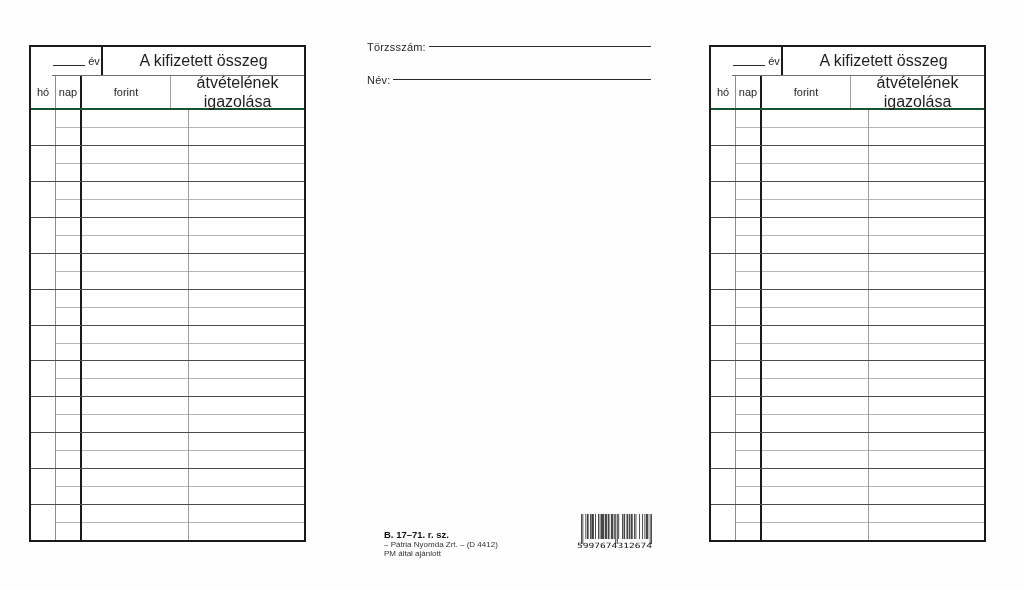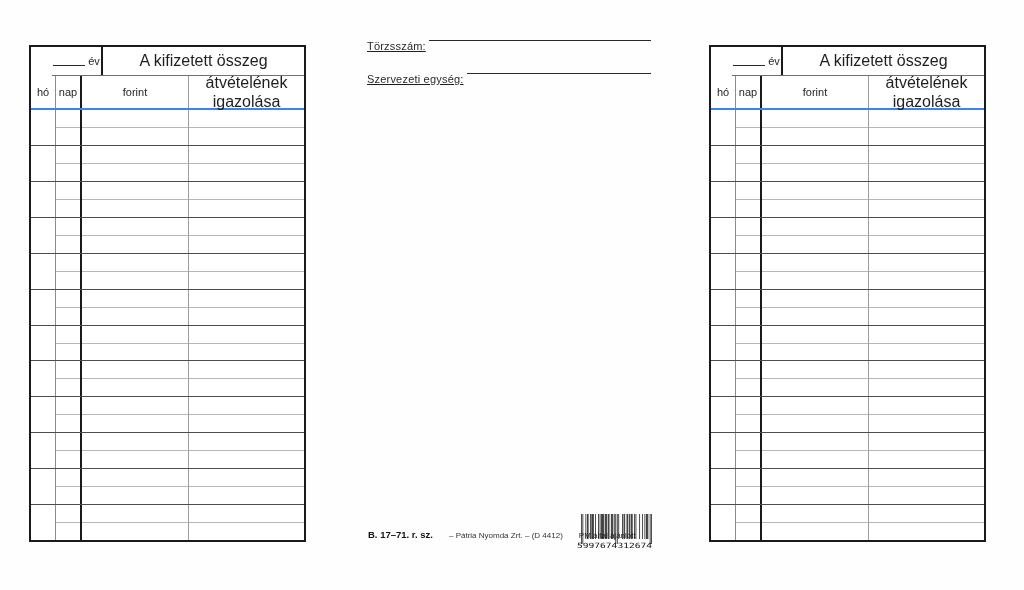--- a/index.html
+++ b/index.html
@@ -23,51 +23,51 @@
 
   .h1{display:flex;height:29px;box-sizing:border-box;border-bottom:1px solid #6f6f6f;flex:0 0 auto;margin-left:21px;}
   .h1-ev{
     width:51px;box-sizing:border-box;border-right:2px solid #1a1a1a;
     display:flex;align-items:center;justify-content:center;
     font-size:11px;white-space:nowrap;
   }
   .blankline{display:inline-block;width:32px;height:9px;border-bottom:1px solid #2a2a2a;margin-right:3px;}
   .h1-title{flex:1;display:flex;align-items:center;justify-content:center;font-size:16px;}
 
-  .h2{display:flex;height:34px;box-sizing:border-box;border-bottom:2px solid #3b82f6;flex:0 0 auto;font-size:11px;}
+  .h2{display:flex;height:34px;box-sizing:border-box;border-bottom:2px solid #14532d;flex:0 0 auto;font-size:11px;}
   .hc{display:flex;align-items:center;justify-content:center;box-sizing:border-box;}
   .w-ho{width:25px;border-right:1px solid #8d8d8d;}
   .w-nap{width:26px;border-right:2px solid #1a1a1a;}
-  .w-forint{width:107px;border-right:1px solid #9d9d9d;}
+  .w-forint{width:89px;border-right:1px solid #9d9d9d;}
   .w-atv{flex:1;}
   .hc.w-atv{flex-direction:column;font-size:16px;line-height:1.2;text-align:center;}
 
   .tbody{flex:1;display:flex;flex-direction:column;}
   .grp{flex:1;display:flex;box-sizing:border-box;border-bottom:1px solid #4d4d4d;}
   .grp:last-child{border-bottom:none;}
   .g-ho{width:25px;box-sizing:border-box;border-right:1px solid #8d8d8d;}
   .g-col{display:flex;flex-direction:column;box-sizing:border-box;}
   .g-nap{width:26px;border-right:2px solid #1a1a1a;}
   .g-forint{width:107px;border-right:1px solid #9d9d9d;}
   .g-atv{flex:1;}
   .sub{flex:1;}
   .sub.first{border-bottom:1px solid #b6b6b6;}
 
   
   .fields{position:absolute;left:367px;top:40px;width:284px;}
-  .field{display:flex;align-items:flex-start;height:14px;text-decoration:underline;}
+  .field{display:flex;align-items:center;height:14px;}
   .field + .field{margin-top:23px;}
   .field:last-child{margin-top:19px;}
   .field-label{font-size:11px;color:#2a2a2a;white-space:nowrap;letter-spacing:.2px;}
   .field-line{flex:1;border-bottom:1px solid #2a2a2a;margin-left:3px;margin-bottom:1px;}
 
   
   .footer{
     position:absolute;left:368px;top:529px;
-    display:flex;align-items:baseline;white-space:nowrap;
+    display:flex;align-items:baseline;white-space:nowrap;flex-direction:column;
   }
   .form-number{font-weight:bold;font-size:9.5px;color:#111;}
   .printer-info{font-size:8px;color:#333;margin-left:16px;}
   .recommendation{font-size:8px;color:#333;margin-left:16px;}
 
   .barcode{position:absolute;left:577px;top:506px;width:76px;height:35px;margin-top:8px;}
 </style>
 </head>
 <body>
 
@@ -273,21 +273,21 @@
         </div>
       </div>
   </div>
 
   <div class="fields">
     <div class="field">
       <span class="field-label">Törzsszám:</span>
       <span class="field-line"></span>
     </div>
     <div class="field">
-      <span class="field-label">Szervezeti egység:</span>
+      <span class="field-label">Név:</span>
       <span class="field-line"></span>
     </div>
   </div>
 
   <div class="footer">
     <span class="form-number">B. 17–71. r. sz.</span>
     <span class="printer-info">– Pátria Nyomda Zrt. – (D 4412)</span>
     <span class="recommendation">PM által ajánlott</span>
   </div>
 

